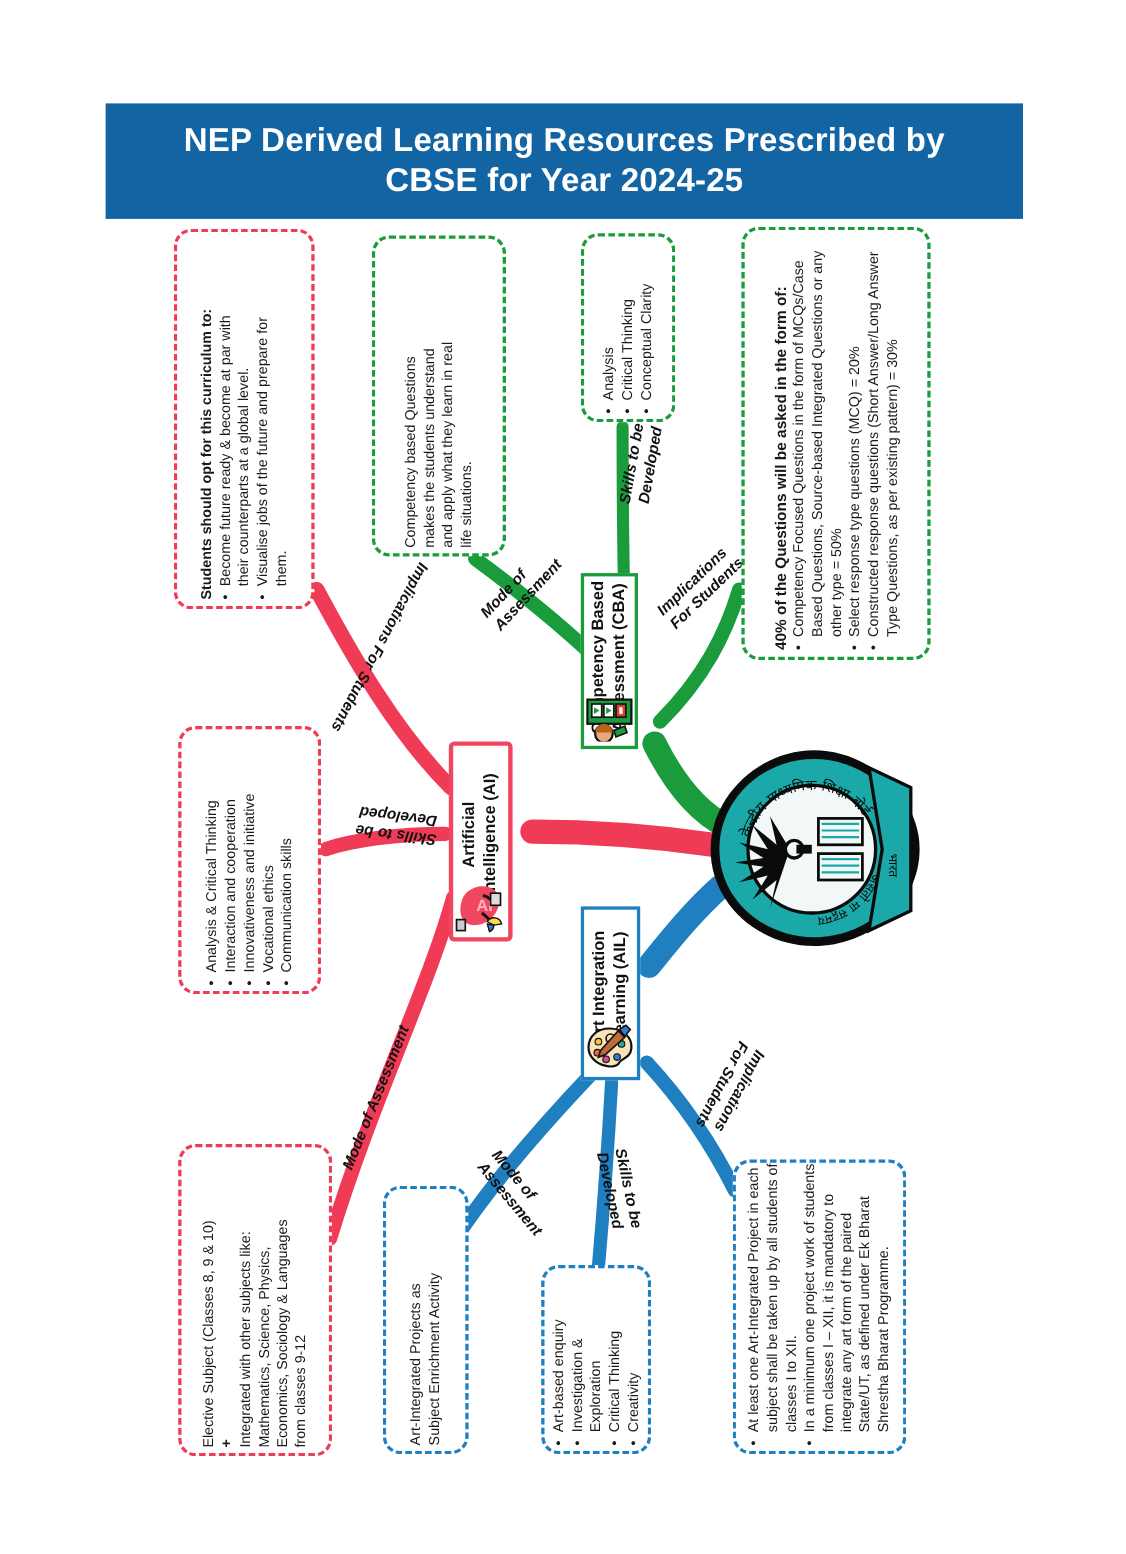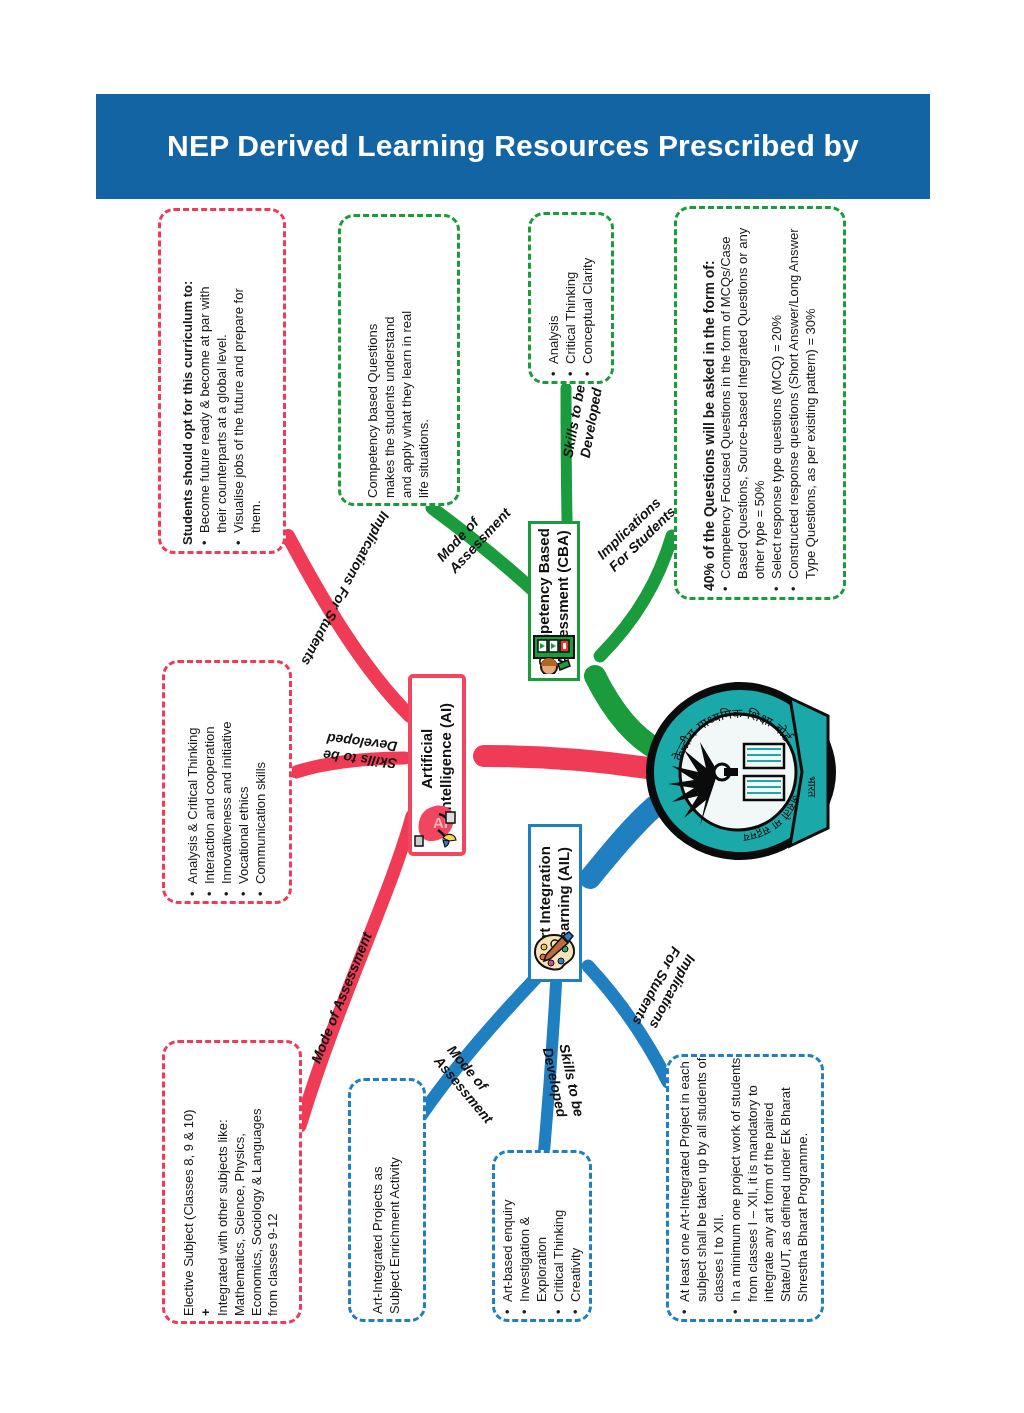--- a/index.html
+++ b/index.html
@@ -52,20 +52,21 @@
            font-size:14px;color:#222;}
 </style>
 </head>
 <body>
 
 <div id="stage">
 
   <div class="banner">
     <div class="t">
       <span>NEP Derived Learning Resources Prescribed by</span><br>
+      <span>CBSE for Year 2024-25</span>
     </div>
   </div>
 
   <svg id="wires" viewBox="0 0 1024 1413">
 
     <path d="M660,735 C630,720 610,690 595,660" stroke="#1a9c3c" stroke-width="22" fill="none" stroke-linecap="round"></path>
 
     <path d="M575,660 L575,618" stroke="#1a9c3c" stroke-width="10" fill="none"></path>
 
     <path d="M560,600 C520,560 470,520 432,492" stroke="#1a9c3c" stroke-width="13" fill="none" stroke-linecap="round"></path>

